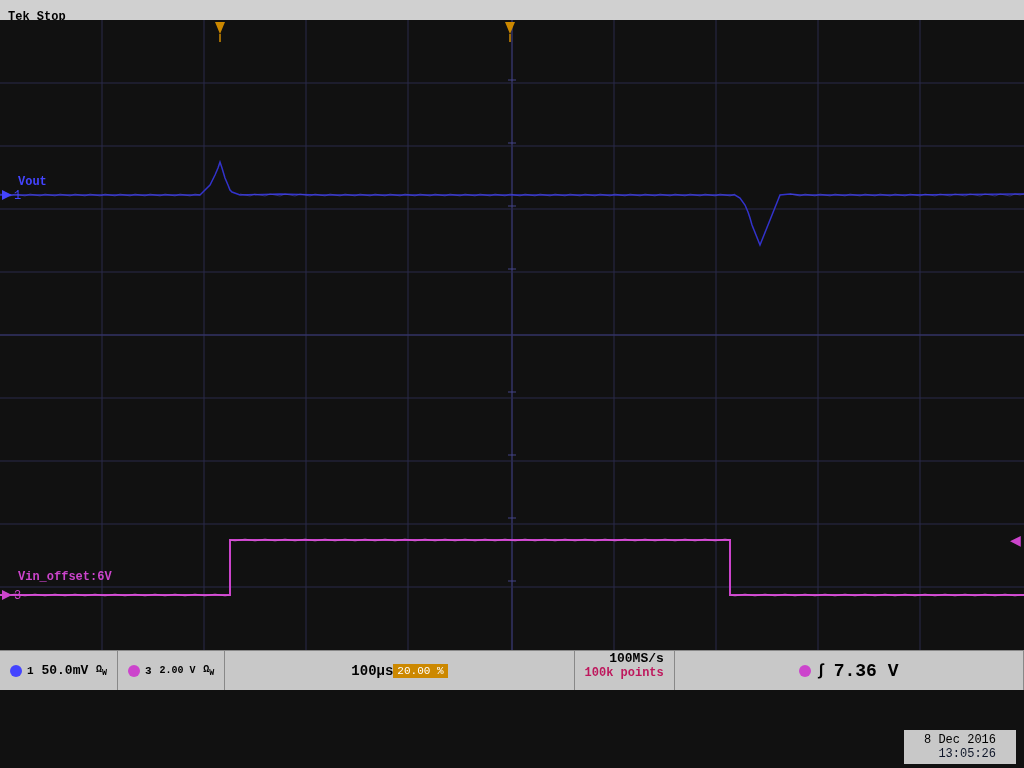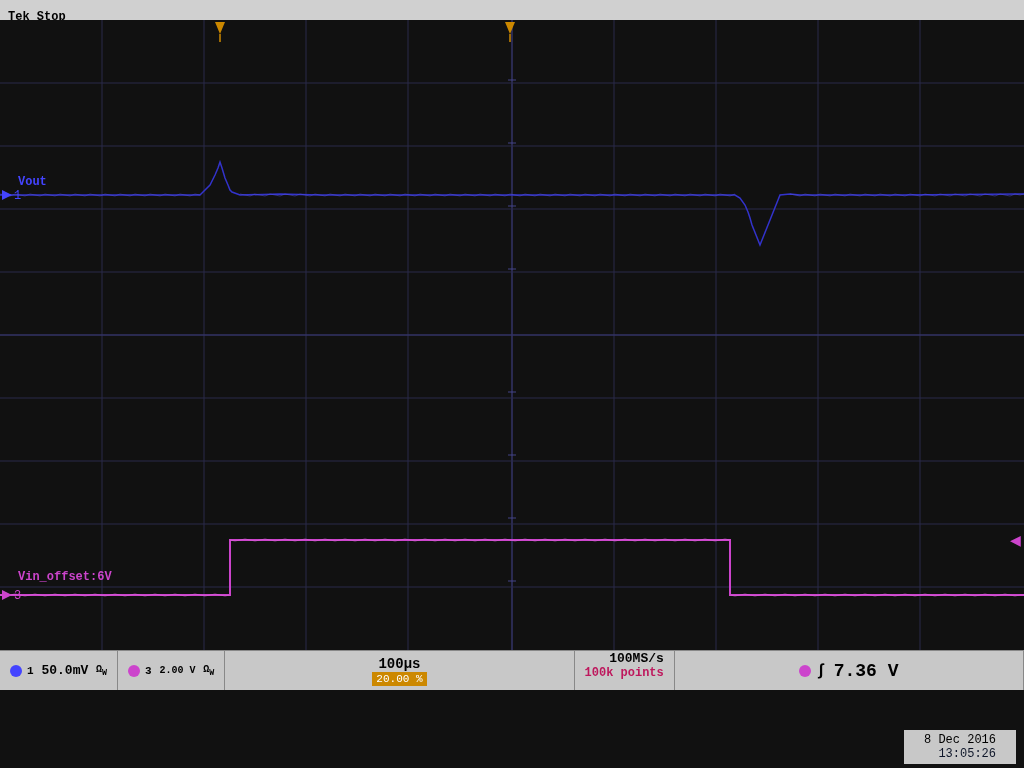--- a/index.html
+++ b/index.html
@@ -85,21 +85,20 @@
     .ch3-dot {
       width: 12px; height: 12px;
       background: #cc44cc;
       border-radius: 50%;
       margin-right: 5px;
       display: inline-block;
     }
 
     .time-segment {
       display: flex;
-      flex-direction: column;
       align-items: center;
       padding: 12px 10px;
       height: 100%;
       border-right: 1px solid #888;
       justify-content: center;
     }
 
     
     #datetime-box {
       position: absolute;

